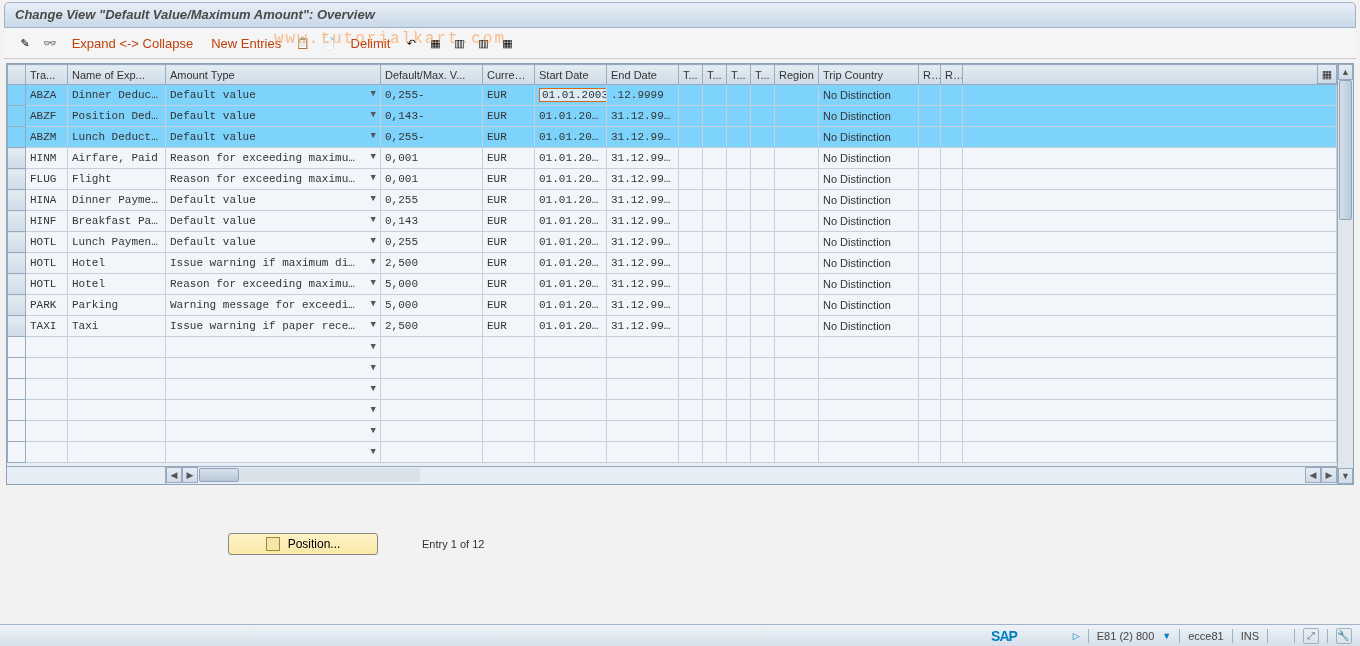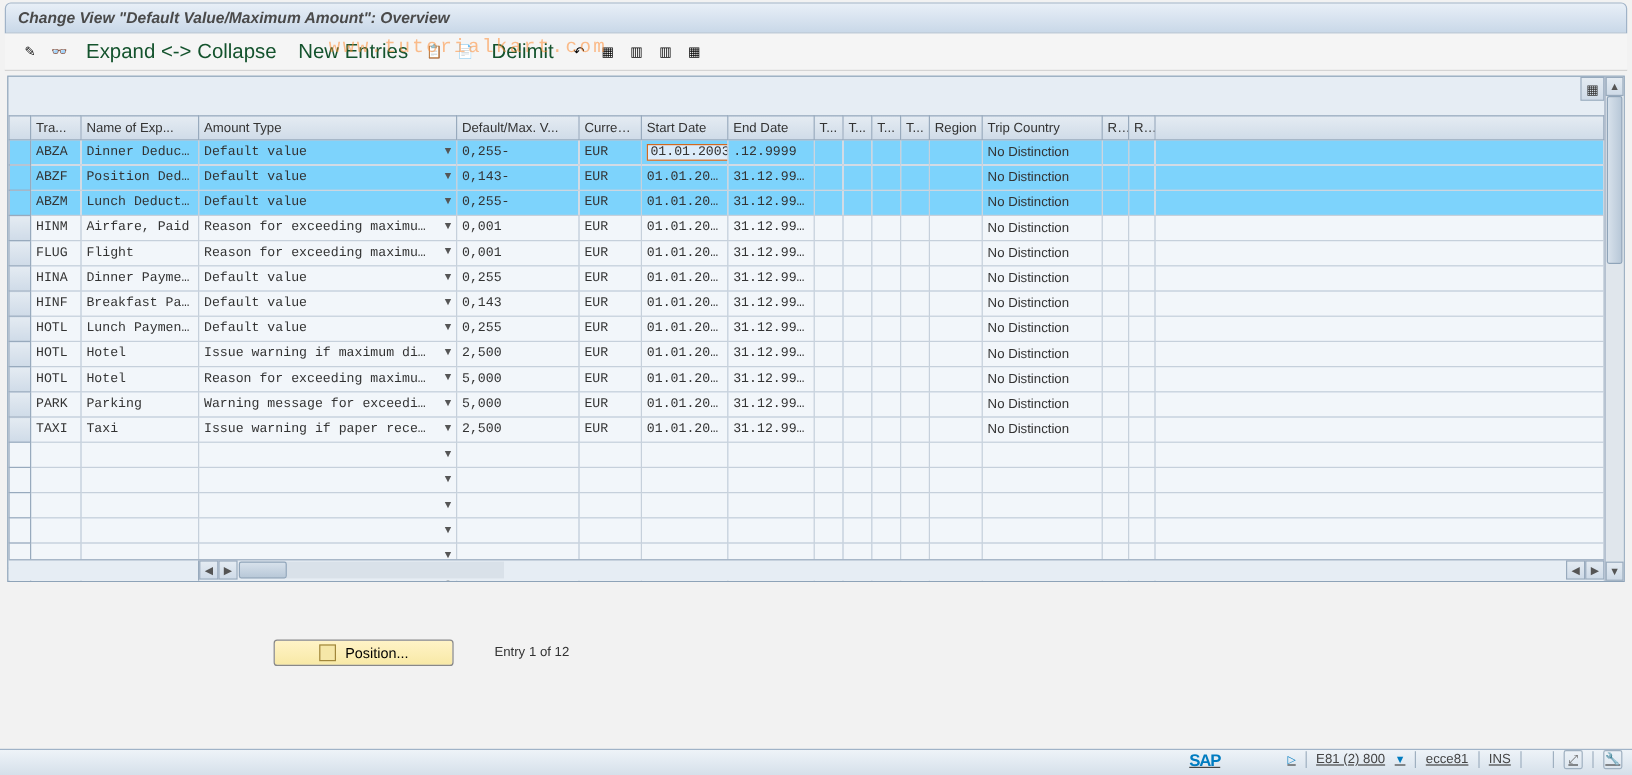--- a/index.html
+++ b/index.html
@@ -49,22 +49,22 @@
       border-radius: 3px;
       cursor: pointer;
       display: flex;
       align-items: center;
       justify-content: center;
       font-size: 11px;
       padding: 0 4px;
     }
     .toolbar .tb-text {
       padding: 0 8px;
-      font-size: 17px;
-      color: #14532d;
+      font-size: 13px;
+      color: #c2410c;
     }
     .watermark {
       position: absolute;
       left: 270px;
       top: 2px;
       color: #ff8c33;
       font-size: 16px;
       letter-spacing: 2px;
       opacity: 0.55;
       pointer-events: none;
@@ -92,21 +92,20 @@
     .grid-table {
       flex: 1;
       overflow: hidden;
       position: relative;
     }
 
     table.data {
       border-collapse: collapse;
       width: 100%;
       table-layout: fixed;
-      margin-top: 32px;
     }
     table.data th {
       background: linear-gradient(to bottom,#e4ebf2,#cfdbe8);
       border: 1px solid #98aabd;
       font-weight: normal;
       font-size: 11px;
       text-align: left;
       padding: 3px 4px;
       height: 20px;
       white-space: nowrap;
@@ -190,43 +189,43 @@
       font-size:9px;color:#555; cursor:pointer;
     }
     .hscroll-row .htrack { flex:1; height:14px; background:#d9e1e9; margin: 1px 1px; position:relative; }
     .hscroll-row .hthumb {
       position:absolute; left:0; width:40px; top:0; bottom:0;
       background:linear-gradient(to bottom,#d7e1eb,#b8c8d8);
       border:1px solid #8fa4b9; border-radius:2px;
     }
 
     
-    .footer-bar { margin-top: 48px; display:flex; align-items:center; gap: 34px; padding-left: 228px;}
+    .footer-bar { margin-top: 48px; display:flex; align-items:center; gap: 44px; padding-left: 228px;}
     .position-btn {
       height: 22px;
       border: 1px solid #888;
       border-radius: 3px;
       background: linear-gradient(to bottom,#fff3c7,#f8e9a6);
       display:flex; align-items:center; gap:8px;
       padding: 0 10px; cursor:pointer;
       width: 150px; justify-content: center;
       font-size: 12px;
     }
     .position-btn .picon { width:14px;height:14px; border:1px solid #a0863a; background:#f5e7a8; }
     .entry-label {font-size:11px;color:#333;}
 
     
     .status-bar {
       position: absolute;
       bottom: 0; left: 0; right: 0;
       height: 22px;
       background: linear-gradient(to bottom,#eef3f8,#d5e0ea);
       border-top: 1px solid #a0b3c8;
-      display:flex; align-items:flex-start; justify-content: space-between;
-      font-size:11px; color:#444; padding: 0 8px; text-decoration: underline;
+      display:flex; align-items:center; justify-content: space-between;
+      font-size:11px; color:#444; padding: 0 8px;
     }
     .status-right { display:flex; align-items:center; gap: 8px; }
     .sap-logo { color:#007cc0; font-weight:bold; font-size:14px; letter-spacing:-1px;}
     .sb-sep { width:1px; height:14px; background:#9fb0c0; }
     .sb-chev { font-size:9px; color:#007cc0; }
     .sb-icon { width:16px;height:16px; border:1px solid #9fb0c0; border-radius:2px; display:flex;align-items:center;justify-content:center;color:#666;font-size:10px;}
 
     
     .glyph { font-family: Arial, sans-serif; }
   </style>

